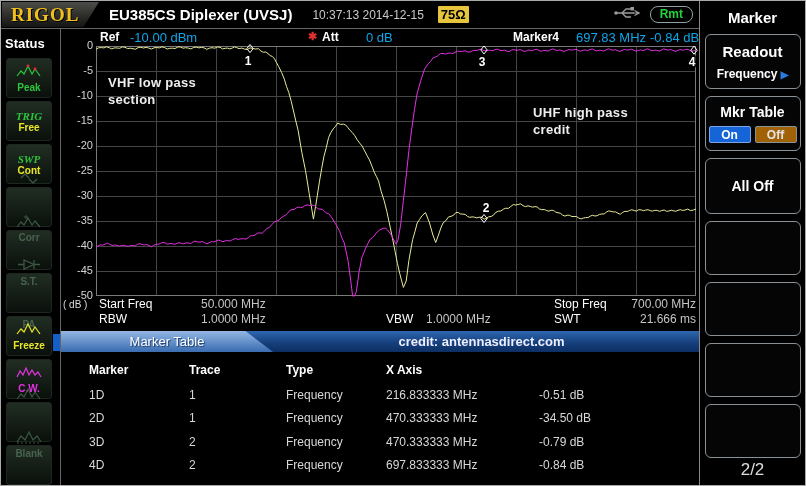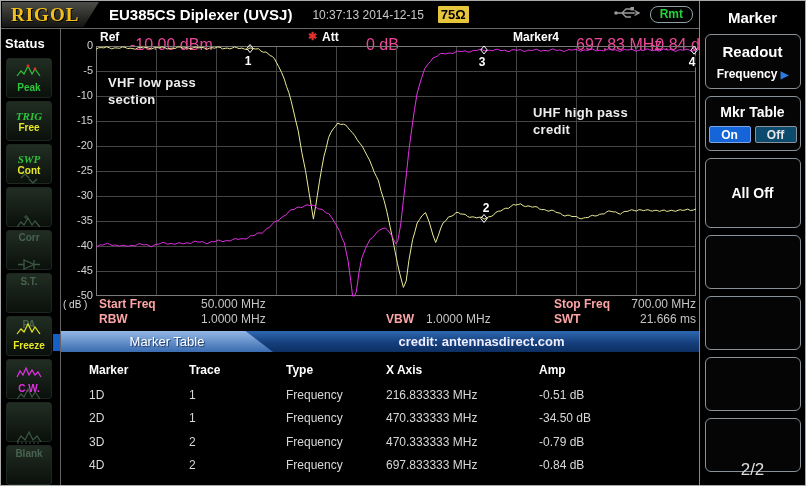--- a/index.html
+++ b/index.html
@@ -33,29 +33,29 @@
     background:linear-gradient(180deg,#212d23,#0a100b);border:1px solid #1d271f;
     display:flex;flex-direction:column;align-items:center;justify-content:center;}
   .stile .slabel{font-size:10px;font-weight:bold;line-height:11px;}
   .stile .stop{font-family:"Liberation Serif",serif;font-style:italic;font-weight:bold;
     font-size:11px;line-height:12px;}
   .c-green{color:#2ec43c;} .c-yellow{color:#e8e825;} .c-mag{color:#e431e4;} .c-dim{color:#48634e;margin-top:43px;}
   #pane-tab{position:absolute;right:-1px;top:305px;width:8px;height:17px;background:#1460c8;}
   
   #main{flex:1;position:relative;}
   .hdr-lbl{position:absolute;top:1px;font-size:12px;font-weight:bold;color:#fff;white-space:nowrap;}
-  .hdr-val{position:absolute;top:7px;font-size:16px;color:#ec4899;white-space:nowrap;}
+  .hdr-val{position:absolute;top:1px;font-size:13px;color:#0ea5e9;white-space:nowrap;}
   #att-star{position:absolute;top:1px;left:247px;color:#e03030;font-size:11px;font-weight:bold;}
   #ylabels span{position:absolute;width:32px;text-align:right;font-size:11px;color:#d5d5d5;}
   #plotwrap{position:absolute;left:35px;top:17px;width:600px;height:250px;}
   #plotwrap svg{overflow:visible;display:block;}
   .annot{position:absolute;font-size:13px;font-weight:bold;color:#eee;white-space:pre-line;
     line-height:17px;letter-spacing:.3px;}
   #db-unit{position:absolute;left:2px;top:270px;font-size:10px;color:#ddd;}
-  .ft-lbl{position:absolute;font-size:12px;font-weight:bold;color:#fca5a5;white-space:nowrap;}
+  .ft-lbl{position:absolute;font-size:12px;font-weight:normal;color:#ffffff;white-space:nowrap;}
   .ft-val{position:absolute;font-size:12px;color:#c5c5c5;white-space:nowrap;}
   
   #mt-header{position:absolute;left:0;top:302px;width:639px;height:21px;
     background:linear-gradient(180deg,#2e68b0,#16407e 55%,#0d2f63);}
   #mt-title-block{position:absolute;left:0;top:0;width:212px;height:21px;
     background:linear-gradient(180deg,#93b7e4,#3a6cb0);
     clip-path:polygon(0 0,87% 0,100% 100%,0 100%);
     display:flex;align-items:center;justify-content:center;}
   #mt-title-block span{font-size:13px;font-weight:normal;color:#fff;text-shadow:1px 1px 1px #1a3a6a;}
   #mt-credit{position:absolute;left:212px;right:10px;top:0;height:21px;line-height:21px;
@@ -76,22 +76,22 @@
   #sk-readout{height:55px;}
   #sk-readout .l1{font-size:15px;font-weight:bold;}
   #sk-readout .l2{font-size:12px;font-weight:bold;margin-top:7px;}
   #sk-readout .tri{color:#2a7ae0;font-size:10px;}
   #sk-mkrtable{height:55px;}
   #sk-mkrtable .l1{font-size:14px;font-weight:bold;margin-bottom:6px;}
   .toggle-row{display:flex;gap:4px;}
   .tg{width:42px;height:17px;font-size:12px;font-weight:bold;display:flex;
     align-items:center;justify-content:center;border-radius:2px;}
   .tg.on{background:#1565d8;border:1px solid #7aa6e8;color:#fff;}
-  .tg.off{background:#0c4a6e;border:1px solid #8a9298;color:#e5e5e5;}
-  #sk-alloff{height:70px;font-size:14px;font-weight:bold;}
+  .tg.off{background:#a16207;border:1px solid #8a9298;color:#e5e5e5;}
+  #sk-alloff{height:56px;font-size:14px;font-weight:bold;}
   .softkey.blank{height:54px;}
   #page-ind{position:absolute;bottom:5px;left:0;width:100%;text-align:center;
     font-size:17px;color:#ddd;}
 </style>
 </head>
 <body>
 
 <div id="screen">
 
   <div id="maincol">
@@ -293,21 +293,20 @@
           </div>
           <div id="mt-credit">credit: antennasdirect.com</div>
         </div>
 
         <div id="mtable">
           <div class="mt-row head">
             <span class="cell">Marker</span>
             <span class="cell">Trace</span>
             <span class="cell">Type</span>
             <span class="cell">X Axis</span>
-            <span class="cell">Amp</span>
           </div>
           <div class="mt-row">
             <span class="cell">1D</span>
             <span class="cell">1</span>
             <span class="cell">Frequency</span>
             <span class="cell">216.833333 MHz</span>
             <span class="cell">-0.51 dB</span>
           </div>
           <div class="mt-row">
             <span class="cell">2D</span>

